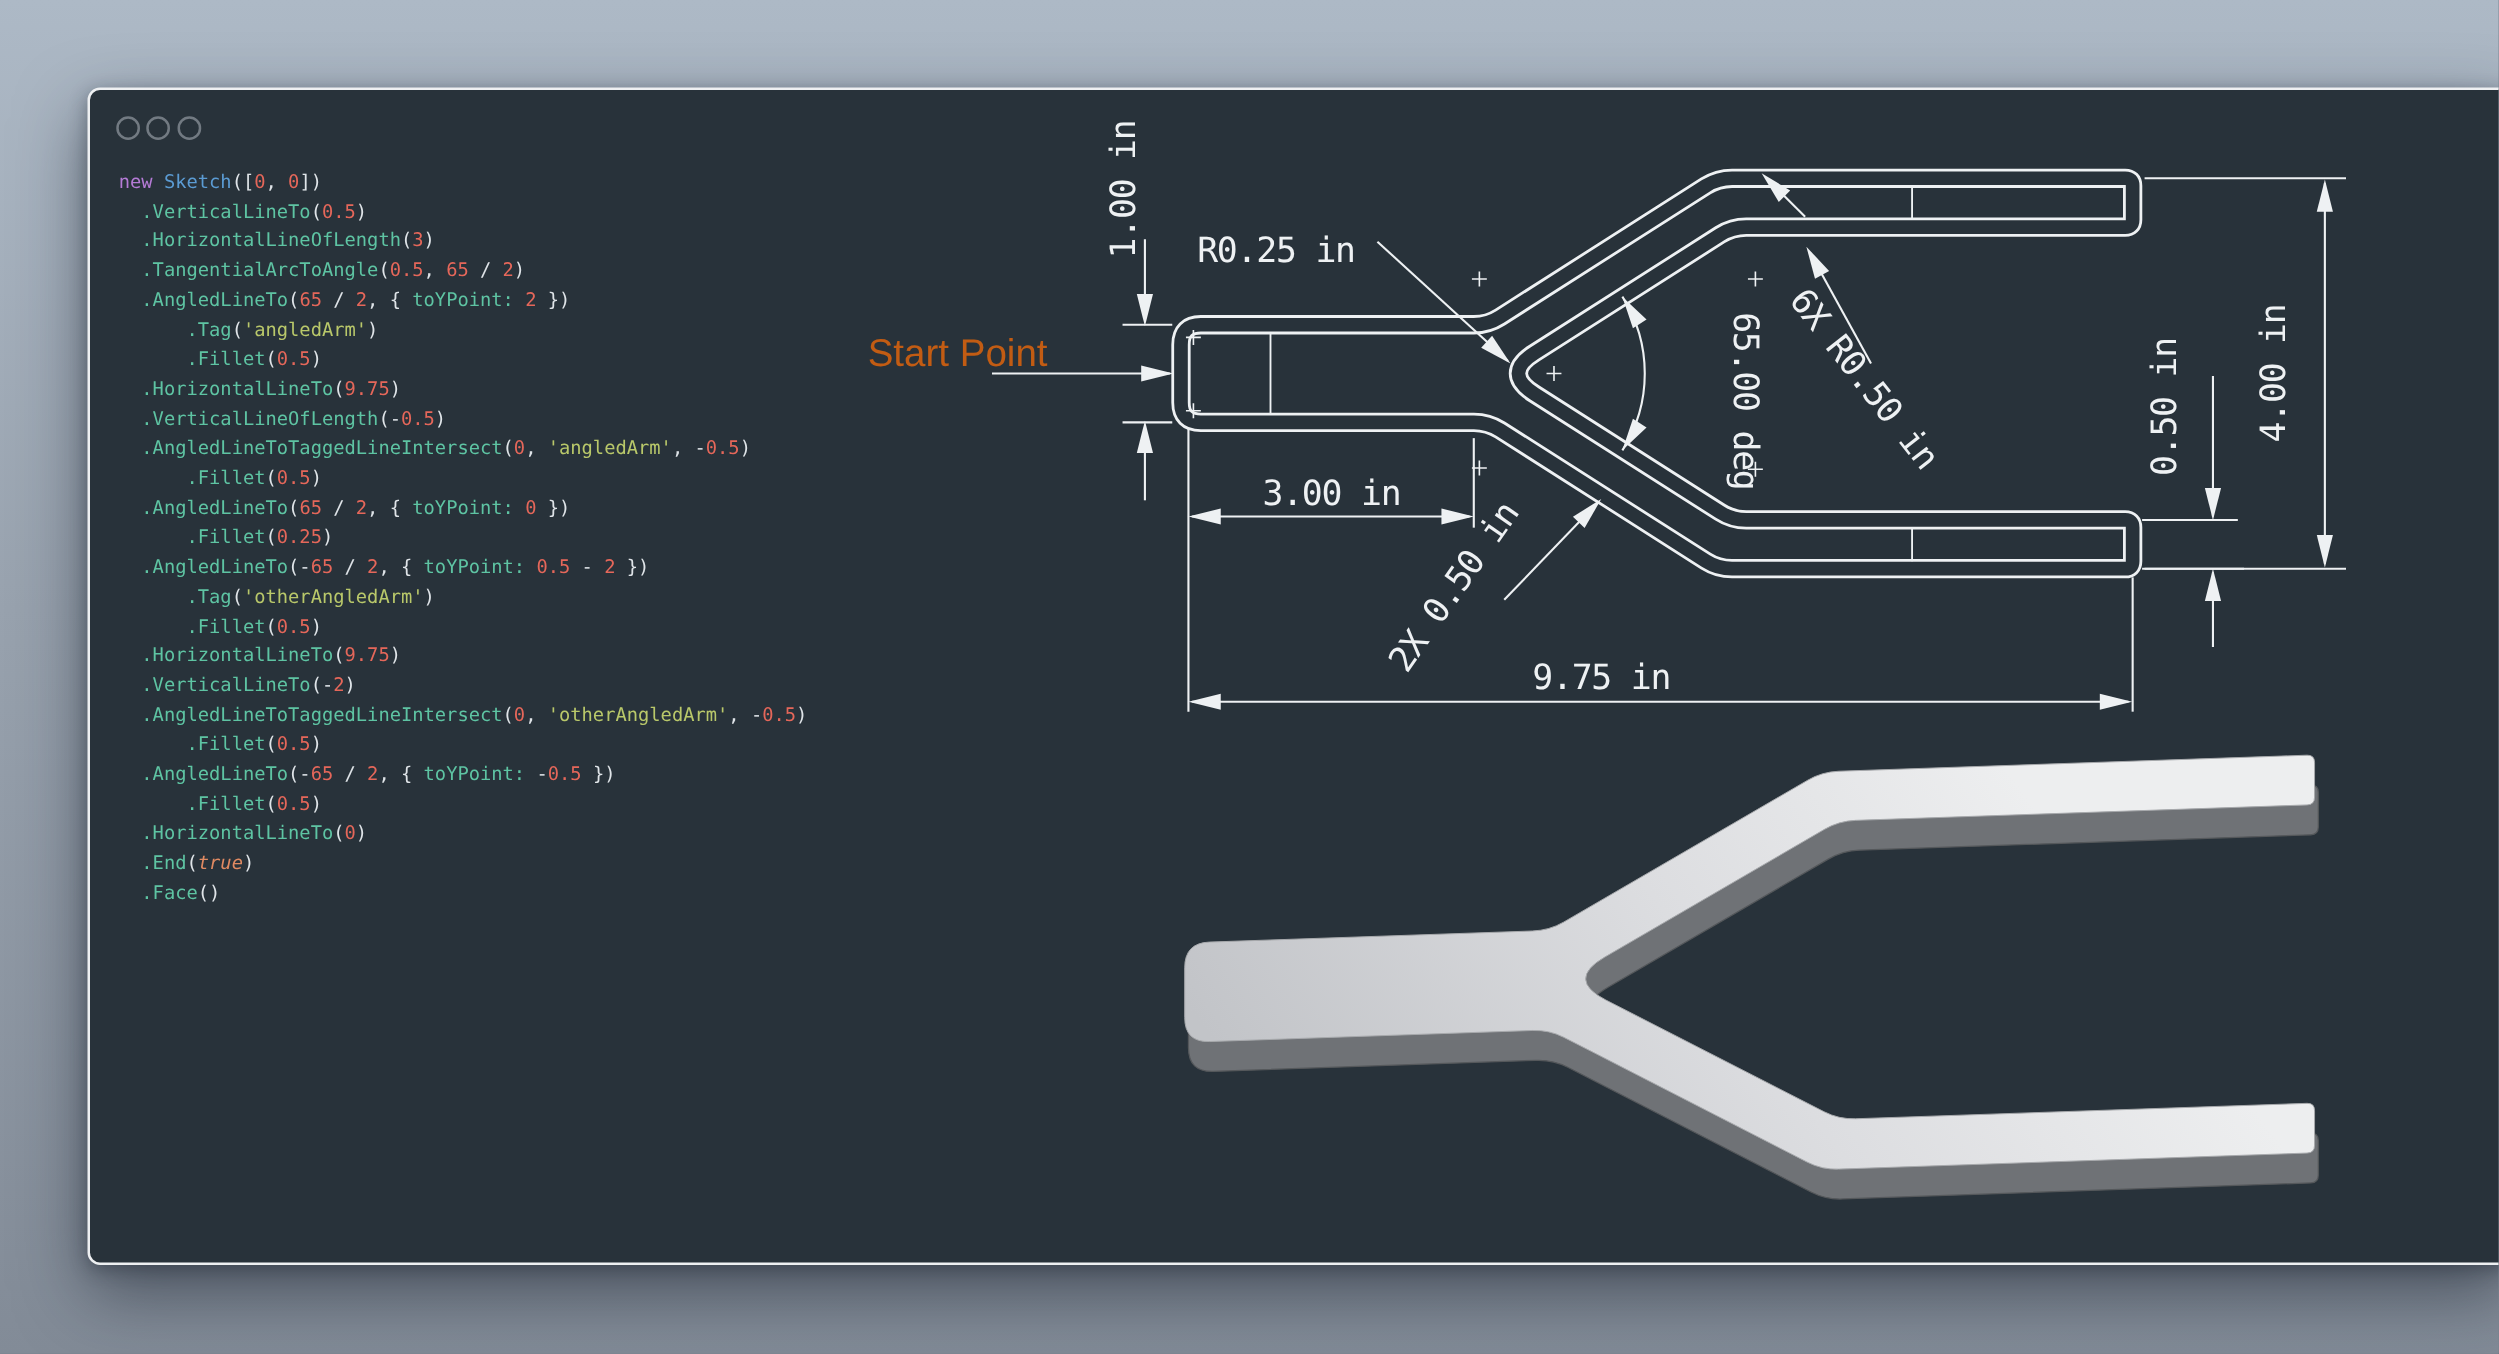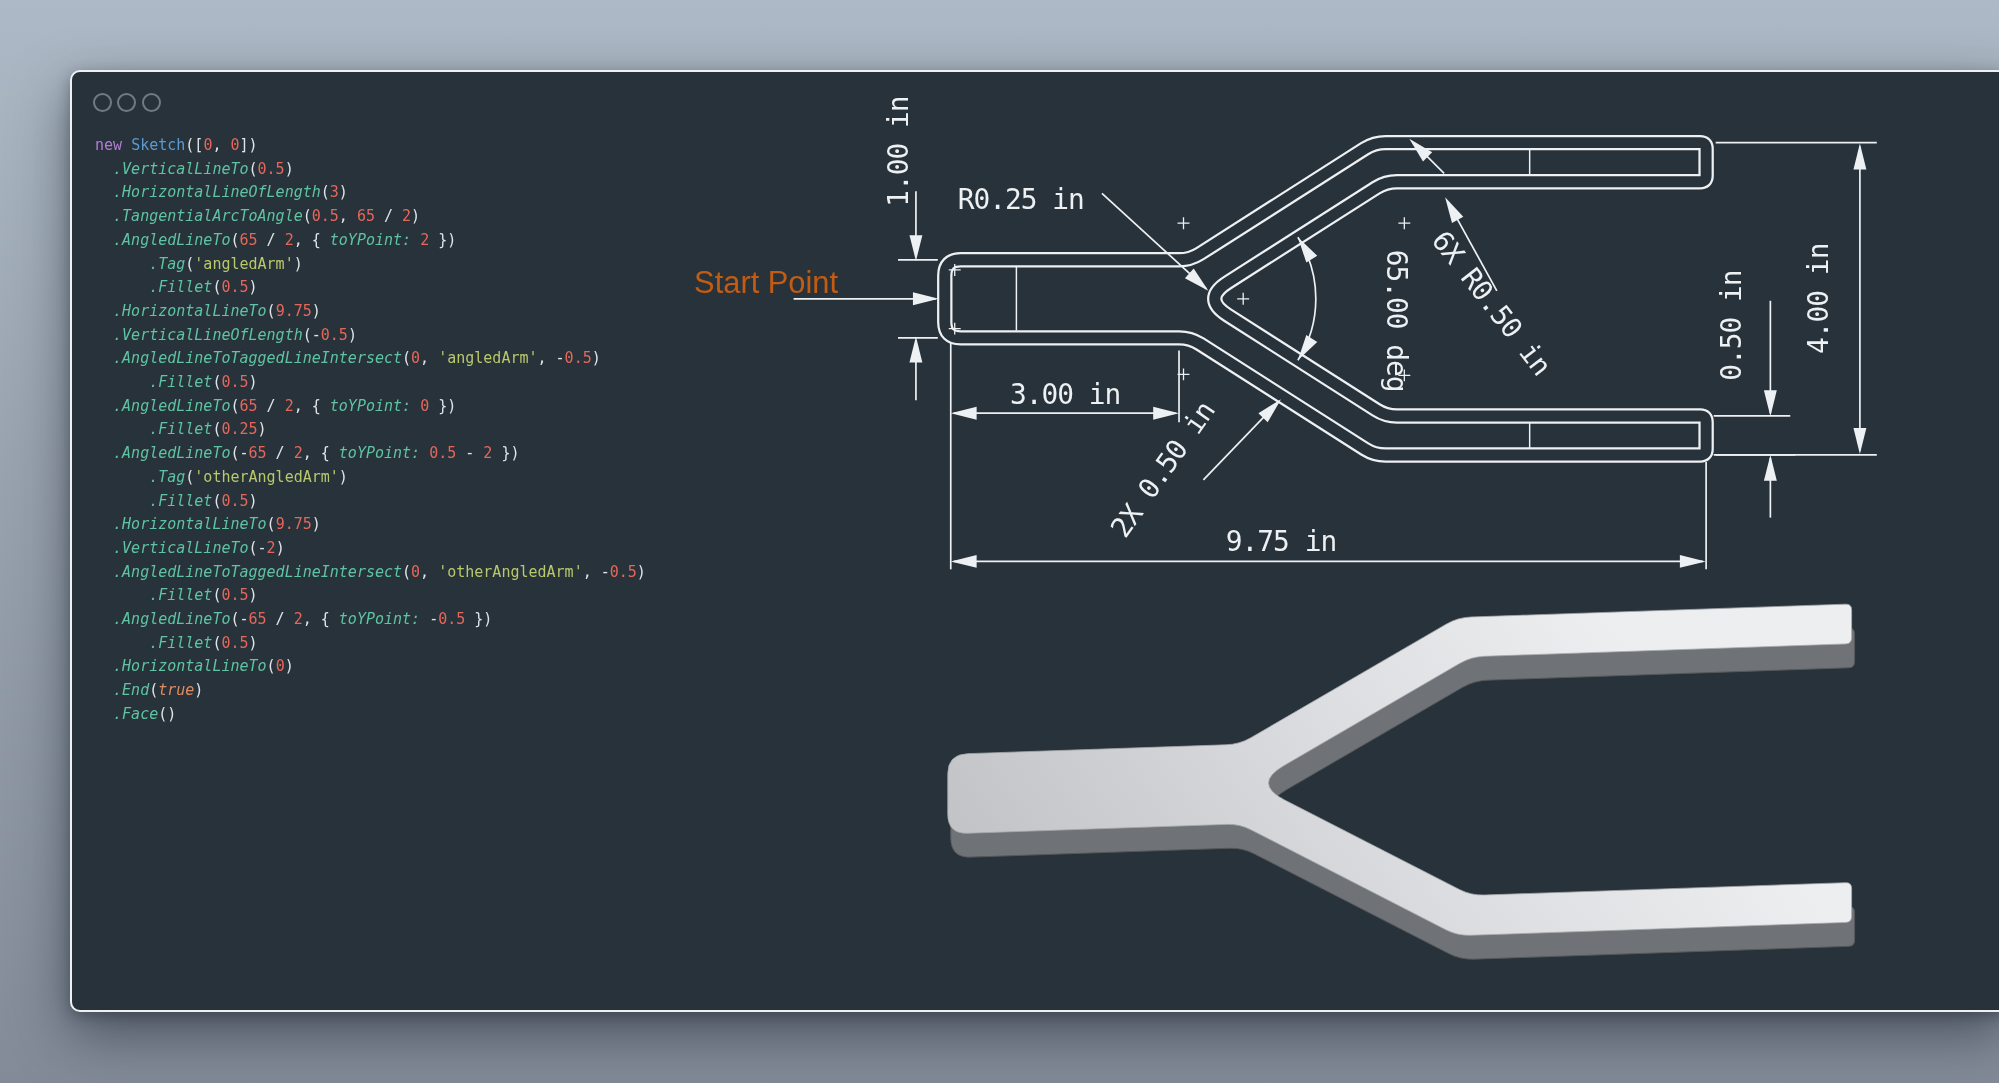--- a/index.html
+++ b/index.html
@@ -19,21 +19,21 @@
   .tl{
     position:absolute;top:21px;width:15px;height:15px;border-radius:50%;
     border:2px solid #727a82;background:transparent;
   }
   .tl.b1{left:21px}.tl.b2{left:45px}.tl.b3{left:70px}
   .code{
     position:absolute;left:23px;top:62px;margin:0;
     font-family:"DejaVu Sans Mono",monospace;font-size:15px;line-height:23.7px;
     color:var(--pun);white-space:pre;
   }
-  .tk-k{color:var(--kw);} .tk-c{color:var(--cls);} .tk-f{color:var(--fn);font-style:italic;}
+  .tk-k{color:var(--kw);} .tk-c{color:var(--cls);} .tk-f{color:var(--fn);}
   .tk-n{color:var(--num);} .tk-s{color:var(--str);} .tk-b{color:var(--bool);font-style:italic;}
   .tk-p{color:var(--pun);}
   svg.canvas{position:absolute;left:0;top:0;width:1850px;height:937px;display:block;}
   .ol1{stroke:var(--ink);stroke-width:15.5;fill:none;stroke-linejoin:round;}
   .ol2{stroke:var(--bgwin);stroke-width:11;fill:none;stroke-linejoin:round;}
   .dline{stroke:var(--ink);stroke-width:1.7;fill:none;}
   .dthin{stroke:var(--ink);stroke-width:1.5;fill:none;}
   .plus{stroke:var(--ink);stroke-width:1.3;fill:none;}
   .dt{
     font-family:"DejaVu Sans Mono",monospace;font-size:28px;fill:var(--ink);

